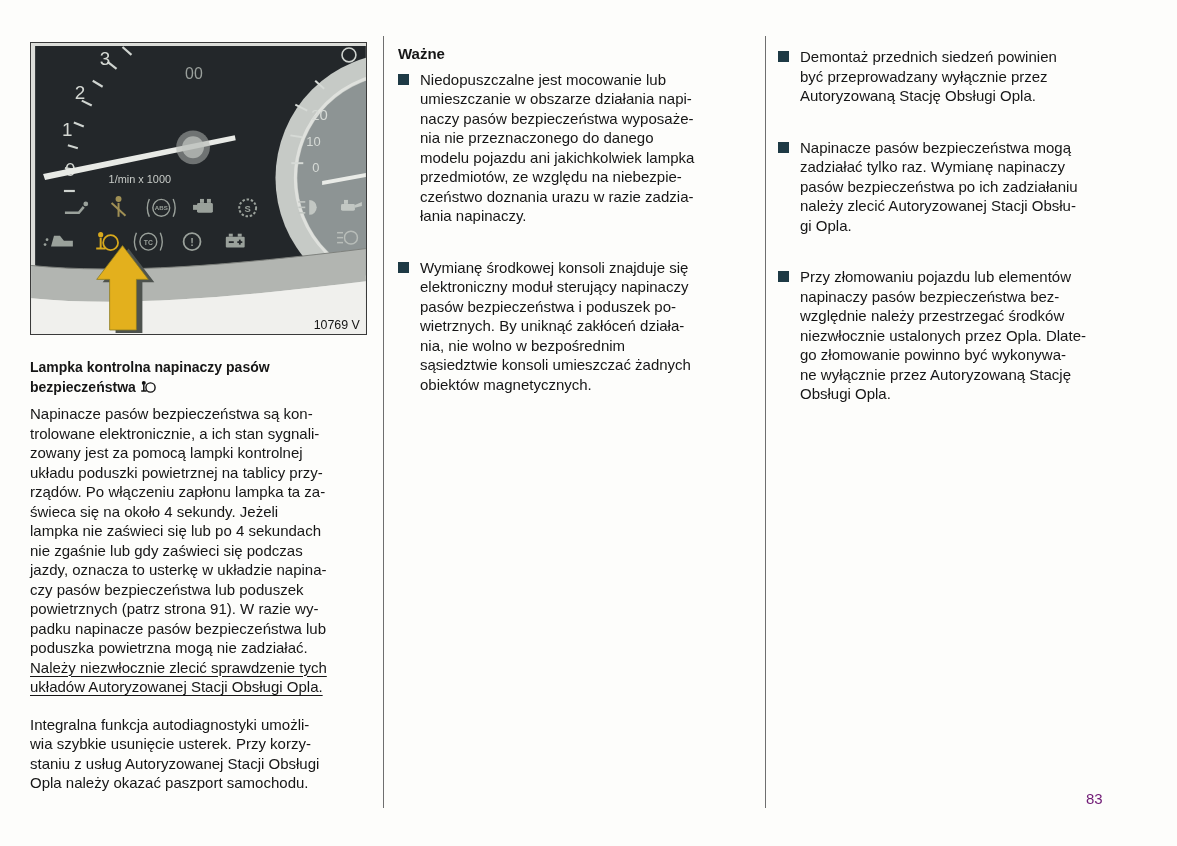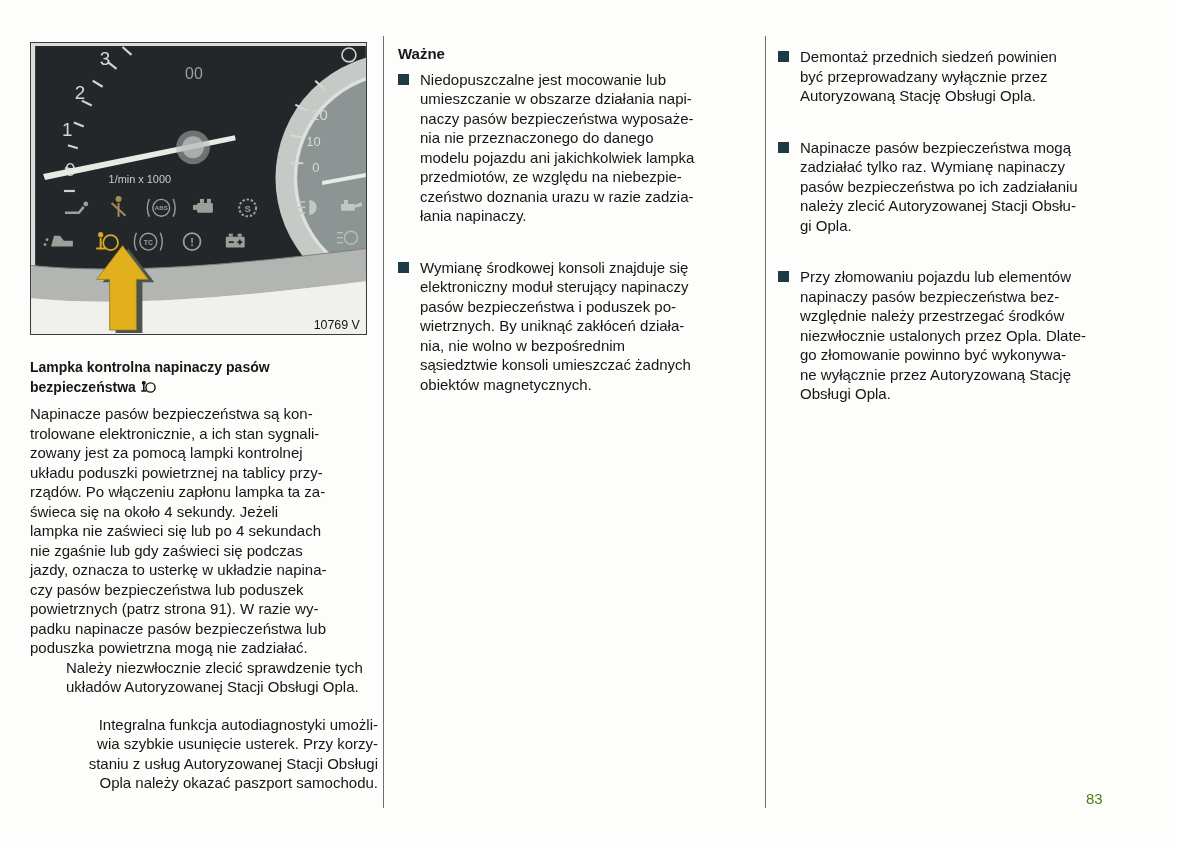--- a/index.html
+++ b/index.html
@@ -10,27 +10,27 @@
   .divider{position:absolute;top:36px;width:1px;height:772px;background:#6f6f6f;}
   .figure-wrap{position:absolute;left:30px;top:42px;width:337px;height:293px;border:1px solid #3a3a3a;box-sizing:border-box;background:#e6e7e4;}
   .figure-wrap svg{display:block;font-family:inherit;}
   .col{position:absolute;}
   .col-left{left:30px;top:358px;width:348px;}
   .col-mid{left:398px;top:44px;width:352px;}
   .col-right{left:778px;top:47px;width:360px;}
   .h1{font-weight:bold;font-size:14px;line-height:19.5px;margin:0 0 5px 0;}
   .h2{font-weight:bold;font-size:15px;line-height:19.5px;margin:0 0 6px 0;}
   .lines{white-space:pre-line;font-size:15px;line-height:19.5px;margin:0;}
-  .lines.ul{text-underline-offset:3px;text-decoration-thickness:1px;margin-left:36px;}
-  .para2{margin-top:18px;text-align:right;}
+  .lines.ul{text-decoration:underline;text-underline-offset:3px;text-decoration-thickness:1px;}
+  .para2{margin-top:18px;}
   .bullet{display:flex;align-items:flex-start;}
   .bullet + .bullet{margin-top:32px;}
   .bullet-square{flex:0 0 auto;width:11px;height:11px;background:#1e3a45;margin:4px 11px 0 0;}
   .h-icon{display:inline-block;vertical-align:-2px;margin-left:4px;}
-  .page-number{position:absolute;left:1086px;top:790px;font-size:15px;color:#4d7c0f;}
+  .page-number{position:absolute;left:1086px;top:790px;font-size:15px;color:#701a75;}
 </style>
 </head>
 <body>
 <div class="page">
 
   <div class="divider" style="left:383px;"></div>
   <div class="divider" style="left:765px;"></div>
 
   <div class="figure-wrap">
     <svg width="335" height="291" viewBox="0 0 337 293">

